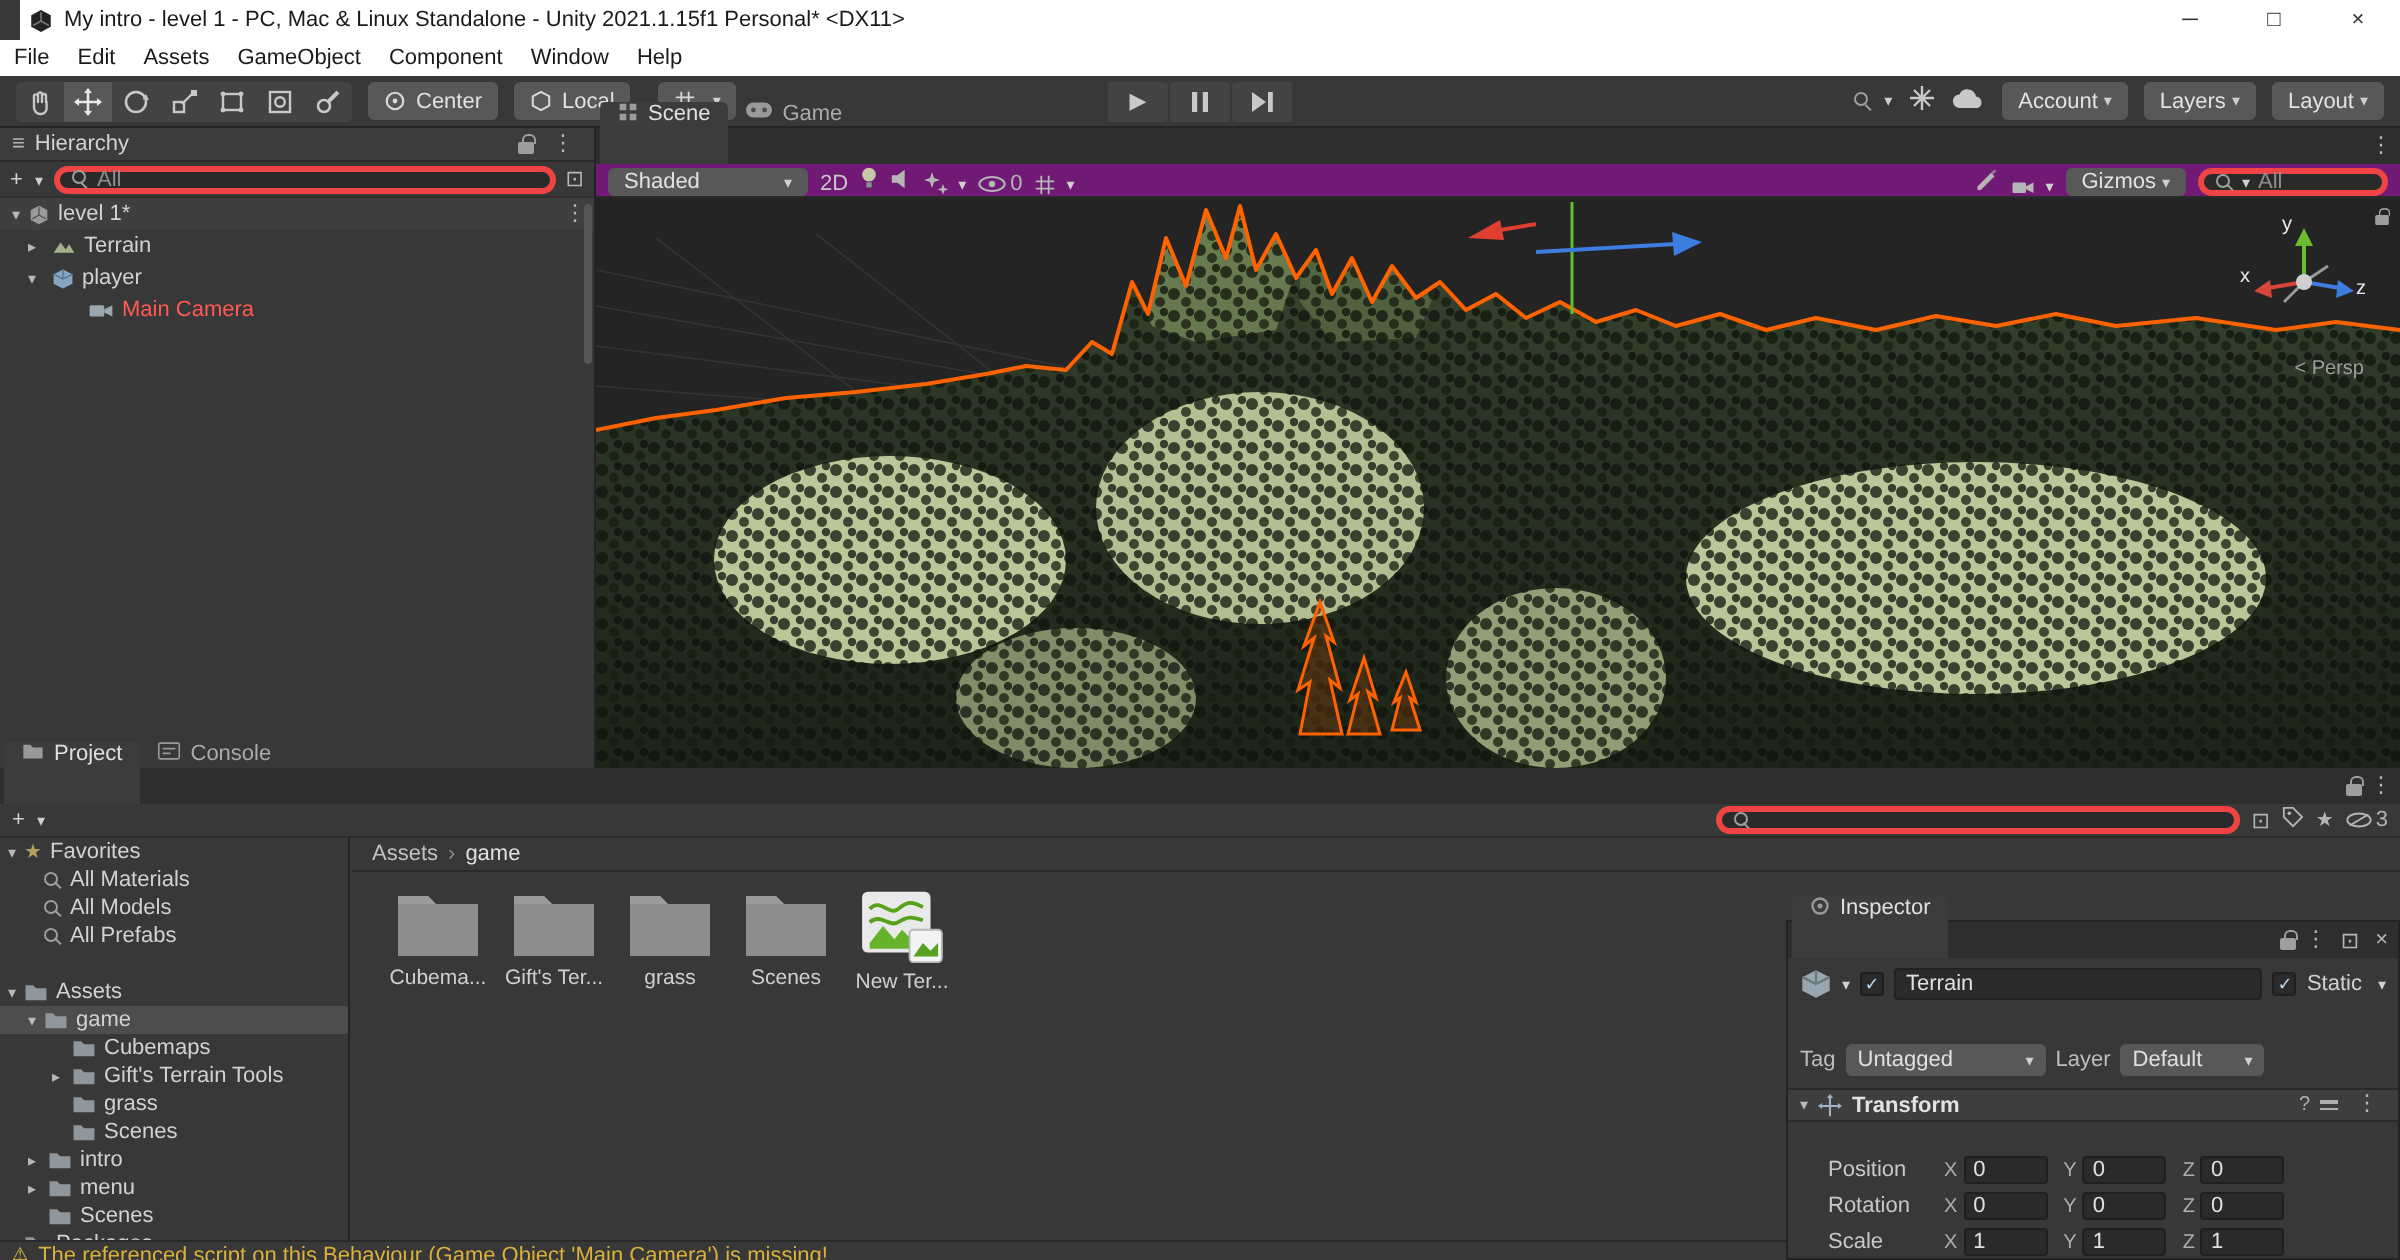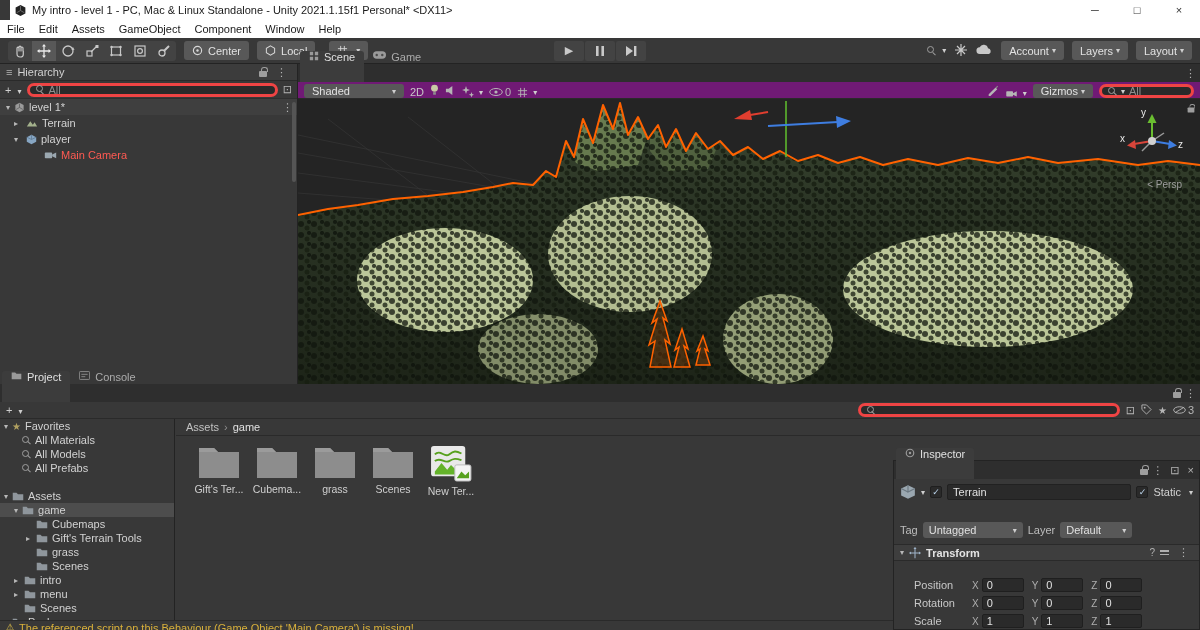--- a/index.html
+++ b/index.html
@@ -568,28 +568,28 @@
         <span>Assets</span>
         <span style="color:#8f8f8f">›</span>
         <span style="color:#e0e0e0">game</span>
       </div>
       <div class="filegrid">
         <div class="ftile">
           <svg width="44" height="36" viewBox="0 0 44 36">
               <path d="M2 4h15l4 4h21v26H2z" fill="#8d8d8d"></path>
               <path d="M2 4h15l4 4H2z" fill="#9b9b9b"></path>
             </svg>
-          <span class="flabel">Gift's Ter...</span>
+          <span class="flabel">Cubema...</span>
         </div>
         <div class="ftile">
           <svg width="44" height="36" viewBox="0 0 44 36">
               <path d="M2 4h15l4 4h21v26H2z" fill="#8d8d8d"></path>
               <path d="M2 4h15l4 4H2z" fill="#9b9b9b"></path>
             </svg>
-          <span class="flabel">Cubema...</span>
+          <span class="flabel">Gift's Ter...</span>
         </div>
         <div class="ftile">
           <svg width="44" height="36" viewBox="0 0 44 36">
               <path d="M2 4h15l4 4h21v26H2z" fill="#8d8d8d"></path>
               <path d="M2 4h15l4 4H2z" fill="#9b9b9b"></path>
             </svg>
           <span class="flabel">grass</span>
         </div>
         <div class="ftile">
           <svg width="44" height="36" viewBox="0 0 44 36">

